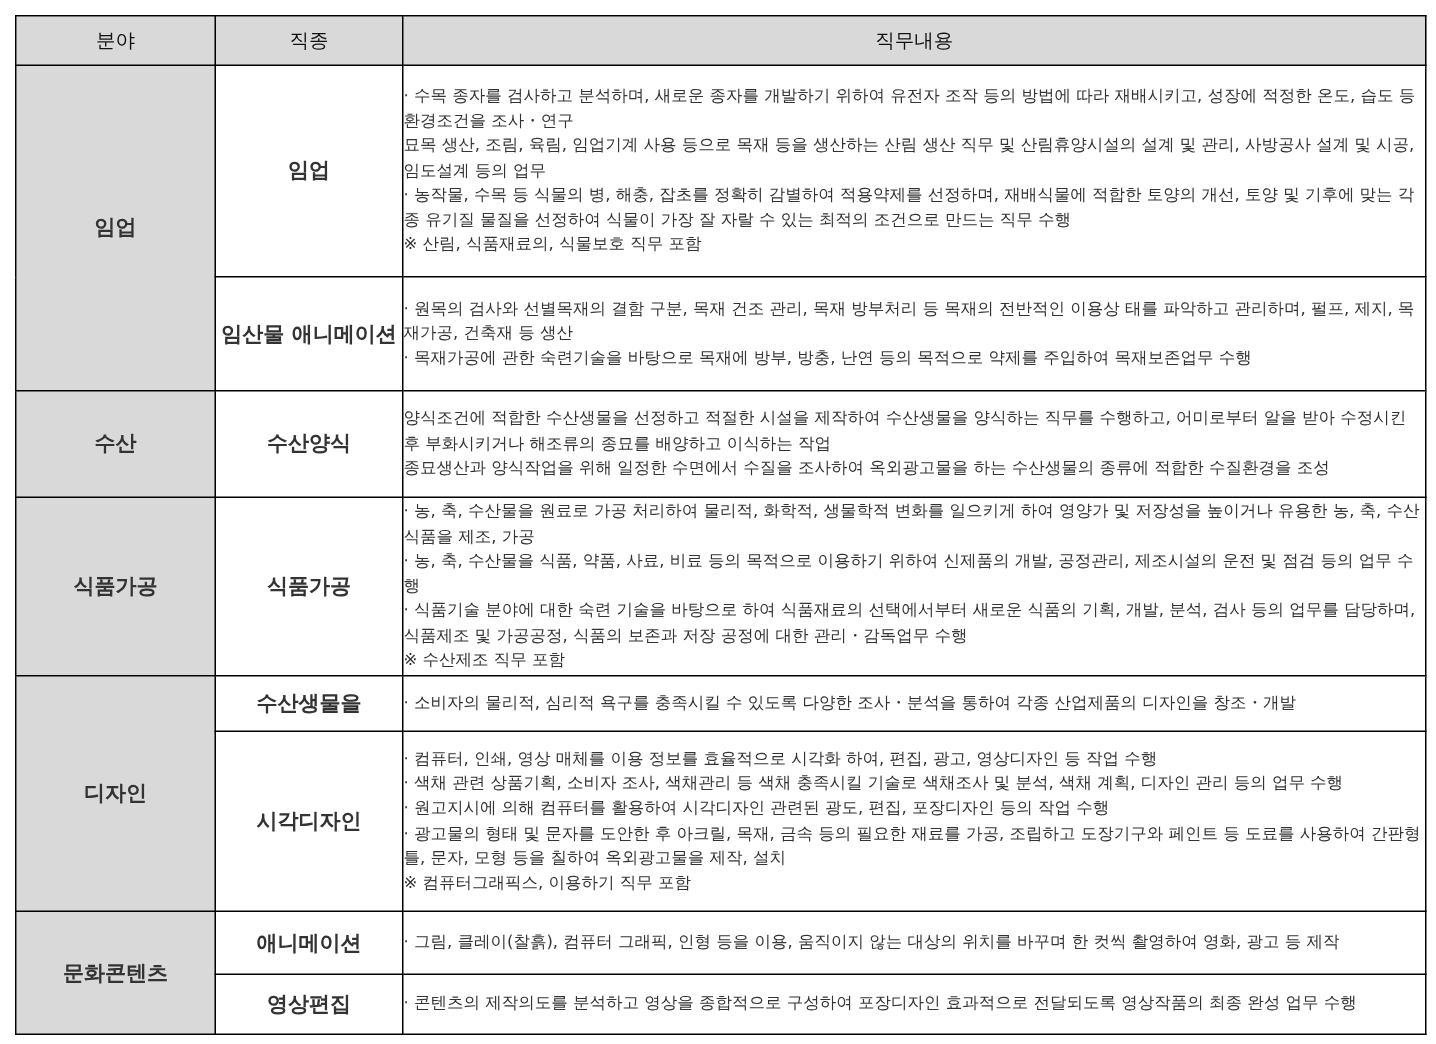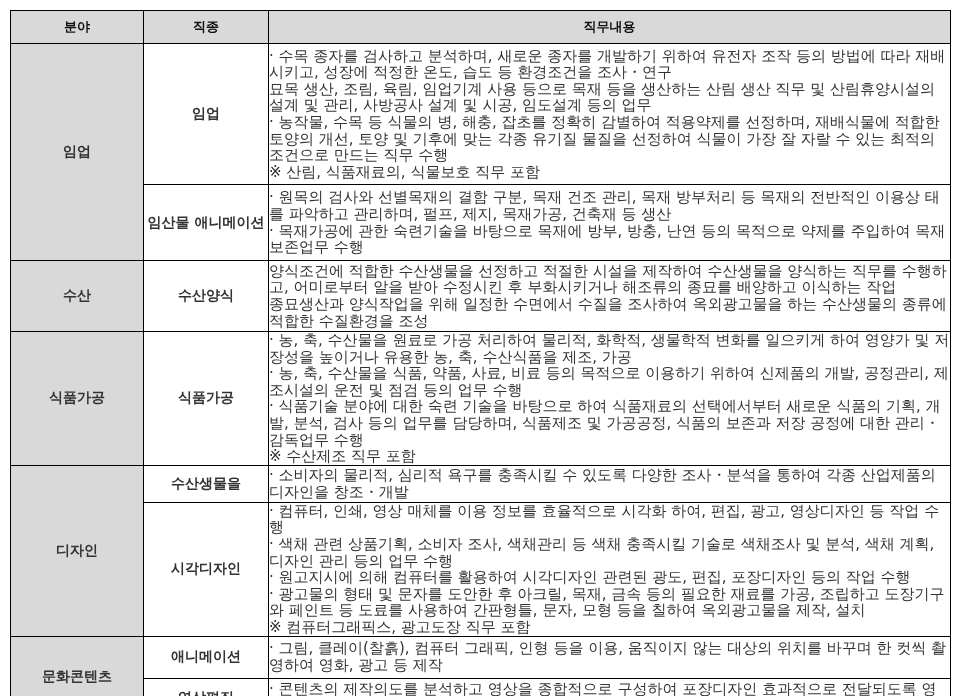--- a/index.html
+++ b/index.html
@@ -1,25 +1,25 @@
 <!DOCTYPE html>
 <html><head>
 <meta charset="utf-8">
 <style>
   html, body { margin: 0; padding: 0; background: #ffffff; }
   body { width: 957px; height: 696px; position: relative; overflow: hidden;
          font-family: "DejaVu Sans", "Liberation Sans", sans-serif; color: #222; }
   table.jobs { position: absolute; left: 10px; top: 10px; width: 940px;
                border-collapse: collapse; table-layout: fixed; }
   table.jobs th, table.jobs td { border: 1px solid #000; padding: 0; }
-  table.jobs th { background: #d9d9d9; height: 32px; font-size: 13px; font-weight: bold;
+  table.jobs th { background: #d9d9d9; height: 32px; font-size: 13px; font-weight: normal;
                   color: #111; text-align: center; }
   td.field { background: #d9d9d9; text-align: center; font-size: 14px; font-weight: bold; color: #333; }
   td.job { background: #fff; text-align: center; font-size: 14px; font-weight: bold; color: #333; }
-  td.desc { background: #fff; font-size: 15px; line-height: 16.6px; padding: 2px 4px 3px 3px;
+  td.desc { background: #fff; font-size: 11px; line-height: 16.6px; padding: 2px 4px 3px 3px;
             color: #333; vertical-align: middle; }
   td.desc .line { display: block; }
   col.c1 { width: 133px; } col.c2 { width: 125px; } col.c3 { width: 682px; }
 </style>
 </head>
 <body>
 
 <table class="jobs">
   <colgroup>
       <col class="c1">
@@ -80,21 +80,21 @@
         <span class="line">· 소비자의 물리적, 심리적 욕구를 충족시킬 수 있도록 다양한 조사・분석을 통하여 각종 산업제품의 디자인을 창조・개발</span>
       </td>
     </tr>
     <tr style="height:120px">
       <td class="job">시각디자인</td>
       <td class="desc">
         <span class="line">· 컴퓨터, 인쇄, 영상 매체를 이용 정보를 효율적으로 시각화 하여, 편집, 광고, 영상디자인 등 작업 수행</span>
         <span class="line">· 색채 관련 상품기획, 소비자 조사, 색채관리 등 색채 충족시킬 기술로 색채조사 및 분석, 색채 계획, 디자인 관리 등의 업무 수행</span>
         <span class="line">· 원고지시에 의해 컴퓨터를 활용하여 시각디자인 관련된 광도, 편집, 포장디자인 등의 작업 수행</span>
         <span class="line">· 광고물의 형태 및 문자를 도안한 후 아크릴, 목재, 금속 등의 필요한 재료를 가공, 조립하고 도장기구와 페인트 등 도료를 사용하여 간판형틀, 문자, 모형 등을 칠하여 옥외광고물을 제작, 설치</span>
-        <span class="line">※ 컴퓨터그래픽스, 광고도장 직무 포함</span>
+        <span class="line">※ 컴퓨터그래픽스, 이용하기 직무 포함</span>
       </td>
     </tr>
 
     <tr style="height:42px">
       <td class="field" rowspan="2">문화콘텐츠</td>
       <td class="job">애니메이션</td>
       <td class="desc">
         <span class="line">· 그림, 클레이(찰흙), 컴퓨터 그래픽, 인형 등을 이용, 움직이지 않는 대상의 위치를 바꾸며 한 컷씩 촬영하여 영화, 광고 등 제작</span>
       </td>
     </tr>

